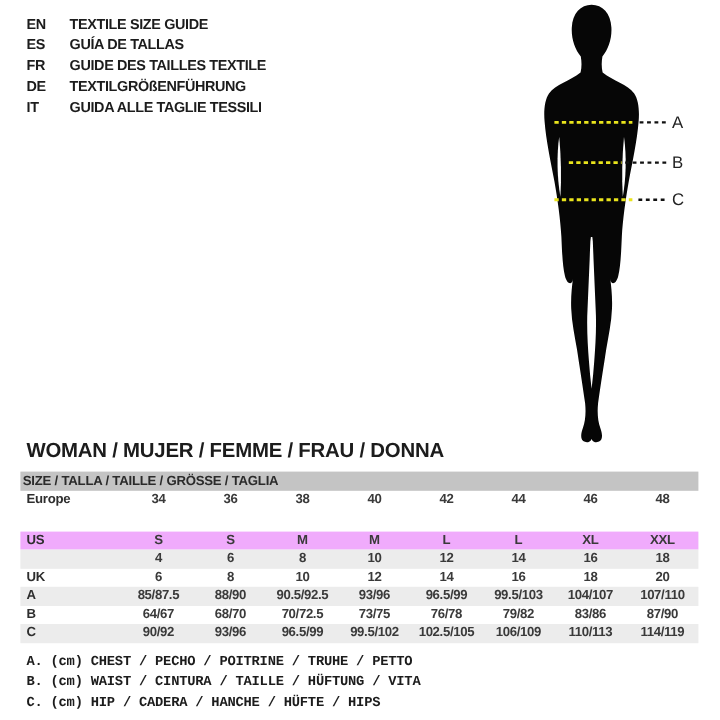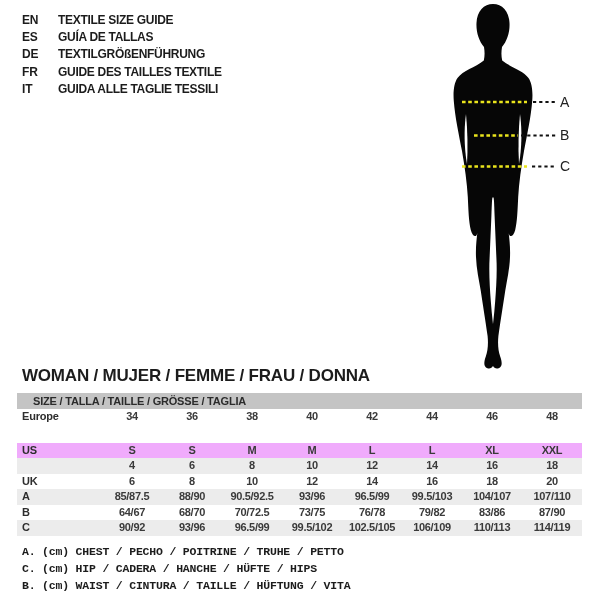--- a/index.html
+++ b/index.html
@@ -15,21 +15,21 @@
   .lang-label{ font-size:12px; font-weight:700; letter-spacing:-0.3px; white-space:nowrap; }
   
   .figure{ position:absolute; left:0; top:0; width:600px; height:380px; }
   .figure svg{ position:absolute; left:418px; top:0; }
   .marker-label{ position:absolute; left:560px; width:18px; font-size:14px; font-weight:400;
     color:#222; line-height:16px; }
   
   .table-title{ position:absolute; left:22px; top:366px; font-size:17px; font-weight:700;
     letter-spacing:-0.2px; }
   .size-table{ position:absolute; left:17px; top:393px; width:565px; font-size:11px; }
-  .thead{ height:16px; line-height:16px; padding-left:16px; font-weight:700;
+  .thead{ height:16px; line-height:16px; padding-left:2px; font-weight:700;
     letter-spacing:-0.2px; color:#2b2b2b; }
   .trow{ display:flex; height:15.5px; line-height:15.5px; }
   .tlabel{ width:85px; padding-left:5px; font-weight:700; letter-spacing:-0.2px; color:#2e2e2e; }
   .tcell{ width:60px; text-align:center; font-weight:700; letter-spacing:-0.3px; color:#3a3a3a; }
   
   .legend{ position:absolute; left:22px; top:543px;font-family:Liberation Mono, monospace; }
   .legend-line{ height:17px; line-height:17px; font-size:11.5px; font-weight:700;
     letter-spacing:-0.2px; white-space:nowrap; }
 </style>
 </head>
@@ -40,26 +40,26 @@
   <div class="lang-block">
     <div class="lang-row">
       <span class="lang-code">EN</span>
       <span class="lang-label">TEXTILE SIZE GUIDE</span>
     </div>
     <div class="lang-row">
       <span class="lang-code">ES</span>
       <span class="lang-label">GUÍA DE TALLAS</span>
     </div>
     <div class="lang-row">
+      <span class="lang-code">FR</span>
+      <span class="lang-label">GUIDE DES TAILLES TEXTILE</span>
+    </div>
+    <div class="lang-row">
       <span class="lang-code">DE</span>
       <span class="lang-label">TEXTILGRÖßENFÜHRUNG</span>
-    </div>
-    <div class="lang-row">
-      <span class="lang-code">FR</span>
-      <span class="lang-label">GUIDE DES TAILLES TEXTILE</span>
     </div>
     <div class="lang-row">
       <span class="lang-code">IT</span>
       <span class="lang-label">GUIDA ALLE TAGLIE TESSILI</span>
     </div>
   </div>
 
   <div class="figure">
     <svg width="150" height="380" viewBox="0 0 150 380" aria-hidden="true">
       <path d="M75,4
@@ -197,17 +197,17 @@
           <div class="tcell">102.5/105</div>
           <div class="tcell">106/109</div>
           <div class="tcell">110/113</div>
           <div class="tcell">114/119</div>
         </div>
       </div>
   </div>
 
   <div class="legend">
     <div class="legend-line">A. (cm) CHEST / PECHO / POITRINE / TRUHE / PETTO</div>
+    <div class="legend-line">B. (cm) WAIST / CINTURA / TAILLE / HÜFTUNG / VITA</div>
     <div class="legend-line">C. (cm) HIP / CADERA / HANCHE / HÜFTE / HIPS</div>
-    <div class="legend-line">B. (cm) WAIST / CINTURA / TAILLE / HÜFTUNG / VITA</div>
   </div>
 
 </div>
 
 </body></html>

